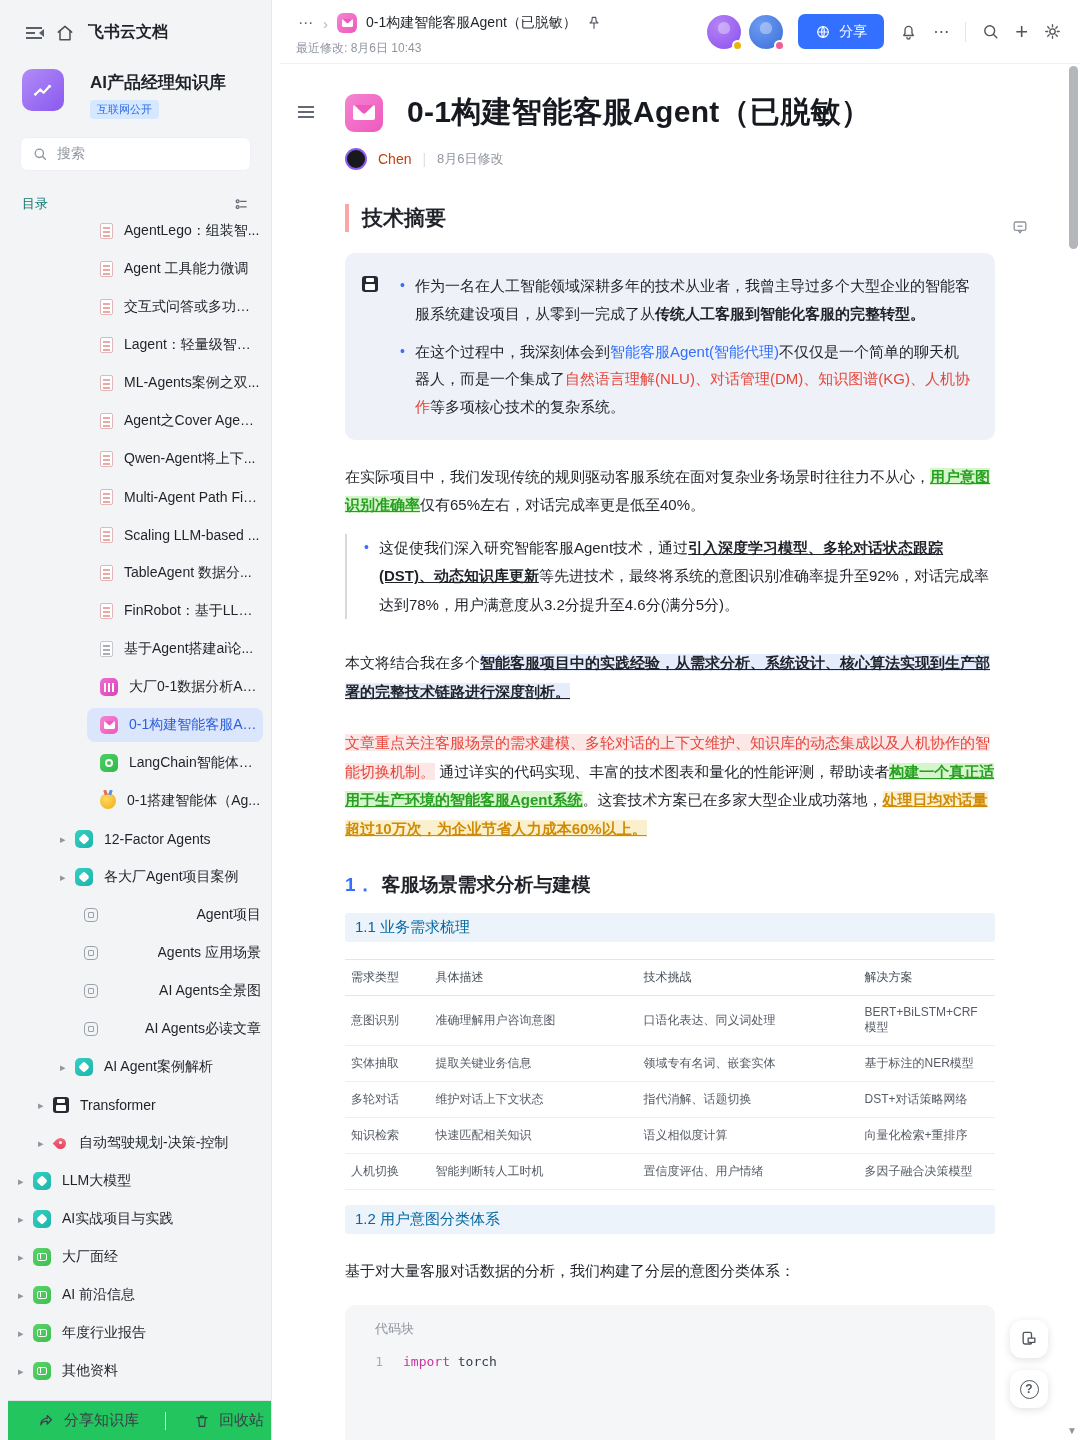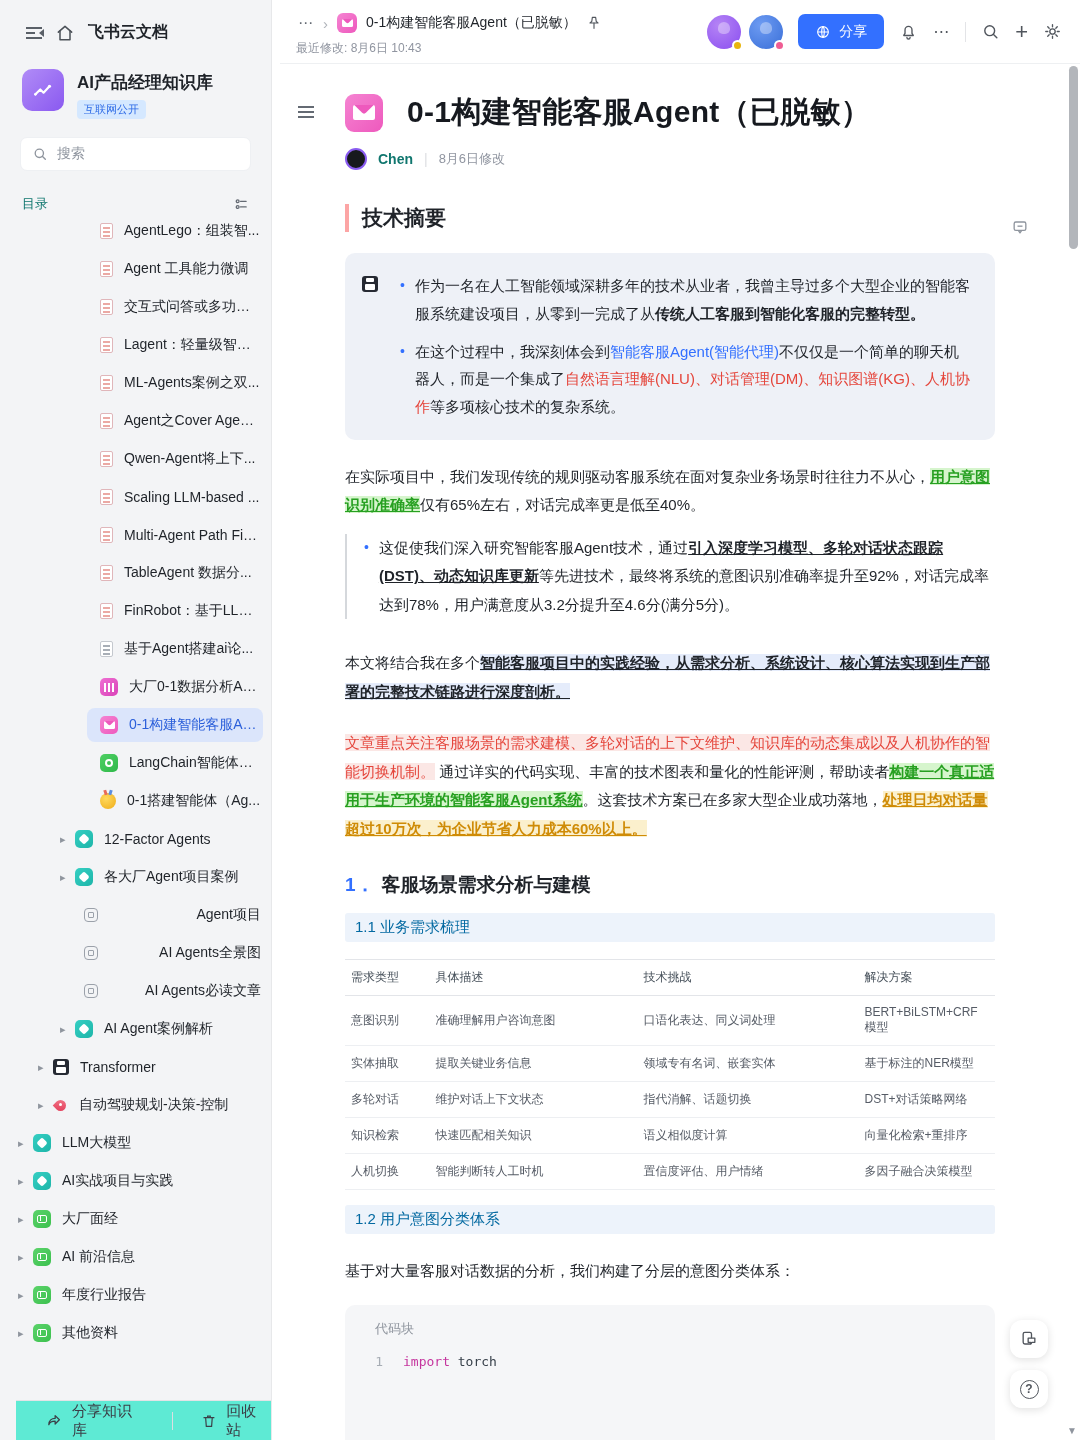--- a/index.html
+++ b/index.html
@@ -8,21 +8,21 @@
   #page { position:relative; width:1080px; height:1440px; overflow:hidden; background:#fff; }
 
   
   .sb { position:absolute; left:0; top:0; width:272px; height:1440px; background:#f3f4f6; border-right:1px solid #e7e8ea; }
   .sb-head { display:flex; align-items:center; gap:13px; padding:22px 0 0 26px; font-size:16px; font-weight:600; color:#1f2329; }
   .ic-collapse { width:16px; height:12px; border-top:2px solid #5a6068; border-bottom:2px solid #5a6068; position:relative; flex:none; }
   .ic-collapse:before { content:''; position:absolute; top:3px; left:0; width:9px; border-top:2px solid #5a6068; }
   .ic-collapse:after { content:''; position:absolute; right:-2px; top:0; border:4px solid transparent; border-right:5px solid #5a6068; }
   .svgic { display:block; }
 
-  .kb { display:flex; gap:13px; padding:26px 0 0 22px; align-items:flex-start; }
+  .kb { display:flex; gap:26px; padding:26px 0 0 22px; align-items:flex-start; }
   .kb-ic { width:42px; height:42px; border-radius:10px; background:linear-gradient(135deg,#b18cf7,#8a59f0); display:flex; align-items:center; justify-content:center; flex:none; }
   .kb-title { font-size:17px; font-weight:700; color:#1f2329; padding-top:2px; }
   .kb-badge { display:inline-block; margin-top:6px; background:#d5e8ff; color:#2e6be6; font-size:11px; padding:2px 7px; border-radius:4px; }
 
   .search { margin:18px 20px 0 20px; height:34px; background:#fff; border:1px solid #eef0f3; border-radius:7px; display:flex; align-items:center; gap:9px; padding:0 11px; color:#9096a0; font-size:14px; }
 
   .toc-row { display:flex; justify-content:space-between; align-items:center; margin:24px 22px 0 22px; color:#0f766e; font-size:13px; }
 
   .tree { position:absolute; top:212px; left:0; right:0; bottom:40px; overflow:hidden; }
   .srow { height:38px; display:flex; align-items:center; font-size:14px; color:#1f2329; position:relative; padding-right:10px; white-space:nowrap; overflow:hidden; cursor:default; }
@@ -65,21 +65,21 @@
   .medal:after { content:''; position:absolute; left:9px; top:-3px; width:3px; height:5px; background:#5a8de0; transform:rotate(18deg); }
   .floppy { width:16px; height:16px; border-radius:3px; background:#262a33; position:relative; flex:none; margin-right:11px; z-index:1; }
   .floppy:before { content:''; position:absolute; left:4px; top:2px; width:8px; height:4px; background:#fff; border-radius:1px; }
   .floppy:after { content:''; position:absolute; left:3px; bottom:2px; width:10px; height:6px; background:#fff; border-radius:1px; }
   .rocket { width:15px; height:15px; position:relative; flex:none; margin-right:11px; z-index:1; }
   .rocket:before { content:''; position:absolute; left:2px; top:2px; width:11px; height:11px; background:linear-gradient(135deg,#f2788b,#e23a56); border-radius:50% 50% 50% 0; transform:rotate(45deg); }
   .rocket:after { content:''; position:absolute; left:6px; top:5px; width:3px; height:3px; background:#fff; border-radius:50%; }
   .sq { width:14px; height:14px; border:1.6px solid #9ba1aa; border-radius:4px; position:relative; flex:none; margin-right:11px; z-index:1; }
   .sq:before { content:''; position:absolute; left:2.6px; top:2.6px; width:4.6px; height:4.6px; border:1.4px solid #9ba1aa; border-radius:1px; }
 
-  .sb-foot { position:absolute; left:16px; right:0; bottom:0; height:40px; background:#5eead4; border-top:1px solid #e2e3e6; display:flex; align-items:center; font-size:15px; color:#3b4048; }
+  .sb-foot { position:absolute; left:8px; right:0; bottom:0; height:40px; background:#22c55e; border-top:1px solid #e2e3e6; display:flex; align-items:center; font-size:15px; color:#3b4048; }
   .sb-foot .fitem { display:flex; align-items:center; gap:9px; }
   .f-share { margin-left:30px; }
   .f-div { width:1px; height:18px; background:#dcdee2; margin:0 28px 0 26px; }
 
   
   .mh { position:absolute; left:280px; top:0; width:800px; height:64px; background:#fff; border-bottom:1px solid #eef0f2; }
   .crumb { position:absolute; left:18px; top:13px; display:flex; align-items:center; gap:9px; font-size:14px; color:#1f2329; }
   .crumb .dots { color:#646a73; letter-spacing:1px; font-size:15px; }
   .crumb .chev { color:#b0b4ba; font-size:15px; }
   .modline { position:absolute; left:16px; top:40px; font-size:12px; color:#9095a0; }
@@ -101,21 +101,21 @@
 
   
   .db { position:absolute; left:280px; top:64px; width:800px; height:1376px; background:#fff; overflow:hidden; }
   .outline-ic { position:absolute; left:18px; top:42px; width:16px; height:12px; border-top:2px solid #646a73; border-bottom:2px solid #646a73; }
   .outline-ic:before { content:''; position:absolute; top:3px; left:0; width:16px; border-top:2px solid #646a73; }
   .col { margin:0 85px 0 65px; }
   .doct { display:flex; align-items:center; gap:13px; padding-top:28px; }
   .doct h1 { font-size:30px; font-weight:700; letter-spacing:.3px; color:#16191f; }
   .meta { display:flex; align-items:center; gap:11px; margin-top:15px; font-size:14px; }
   .meta .avx { width:22px; height:22px; border-radius:50%; background:#17191d; border:2px solid #8a5cf0; flex:none; }
-  .meta .nm { color:#0f766e;font-weight:bold; }
+  .meta .nm { color:#c2410c; }
   .meta .sep { color:#dcdee2; }
   .meta .dt { color:#9095a0; font-size:13px; }
   .h2q { margin-top:34px; border-left:4px solid #fca5a5; padding-left:13px; font-size:21px; font-weight:700; color:#1f2329; }
   .callout { margin-top:21px; background:#eef1f7; border-radius:10px; padding:19px 22px 19px 17px; display:flex; gap:11px; }
   .callout .body { flex:1; }
   .cl-li { display:flex; gap:10px; font-size:15px; line-height:1.85; }
   .cl-li + .cl-li { margin-top:10px; }
   .bullet { color:#3370ff; flex:none; font-size:14px; line-height:1.95; }
   .b { font-weight:700;margin-top:32px; }
   .link { color:#3370ff; }
@@ -221,25 +221,25 @@
       <div class="srow l3">
           <span class="ic-doc"></span>
           <span class="lbl">Agent之Cover Agent...</span>
         </div>
       <div class="srow l3">
           <span class="ic-doc"></span>
           <span class="lbl">Qwen-Agent将上下...</span>
         </div>
       <div class="srow l3">
           <span class="ic-doc"></span>
+          <span class="lbl">Multi-Agent Path Fin...</span>
+        </div>
+      <div class="srow l3">
+          <span class="ic-doc"></span>
           <span class="lbl">Scaling LLM-based ...</span>
-        </div>
-      <div class="srow l3">
-          <span class="ic-doc"></span>
-          <span class="lbl">Multi-Agent Path Fin...</span>
         </div>
       <div class="srow l3">
           <span class="ic-doc"></span>
           <span class="lbl">TableAgent 数据分...</span>
         </div>
       <div class="srow l3">
           <span class="ic-doc"></span>
           <span class="lbl">FinRobot：基于LLM...</span>
         </div>
       <div class="srow l3">
@@ -278,20 +278,24 @@
       <div class="srow l2">
           <span class="arrow">▸</span>
           <span class="ap ap-teal">
             <span class="diam"></span>
           </span>
           <span class="lbl">各大厂Agent项目案例</span>
         </div>
       <div class="srow l2b">
           <span class="sq"></span>
           <span class="lbl">Agent项目</span>
+        </div>
+      <div class="srow l2b">
+          <span class="sq"></span>
+          <span class="lbl">Agents 应用场景</span>
         </div>
       <div class="srow l2b">
           <span class="sq"></span>
           <span class="lbl">AI Agents全景图</span>
         </div>
       <div class="srow l2b">
           <span class="sq"></span>
           <span class="lbl">AI Agents必读文章</span>
         </div>
       <div class="srow l2">

